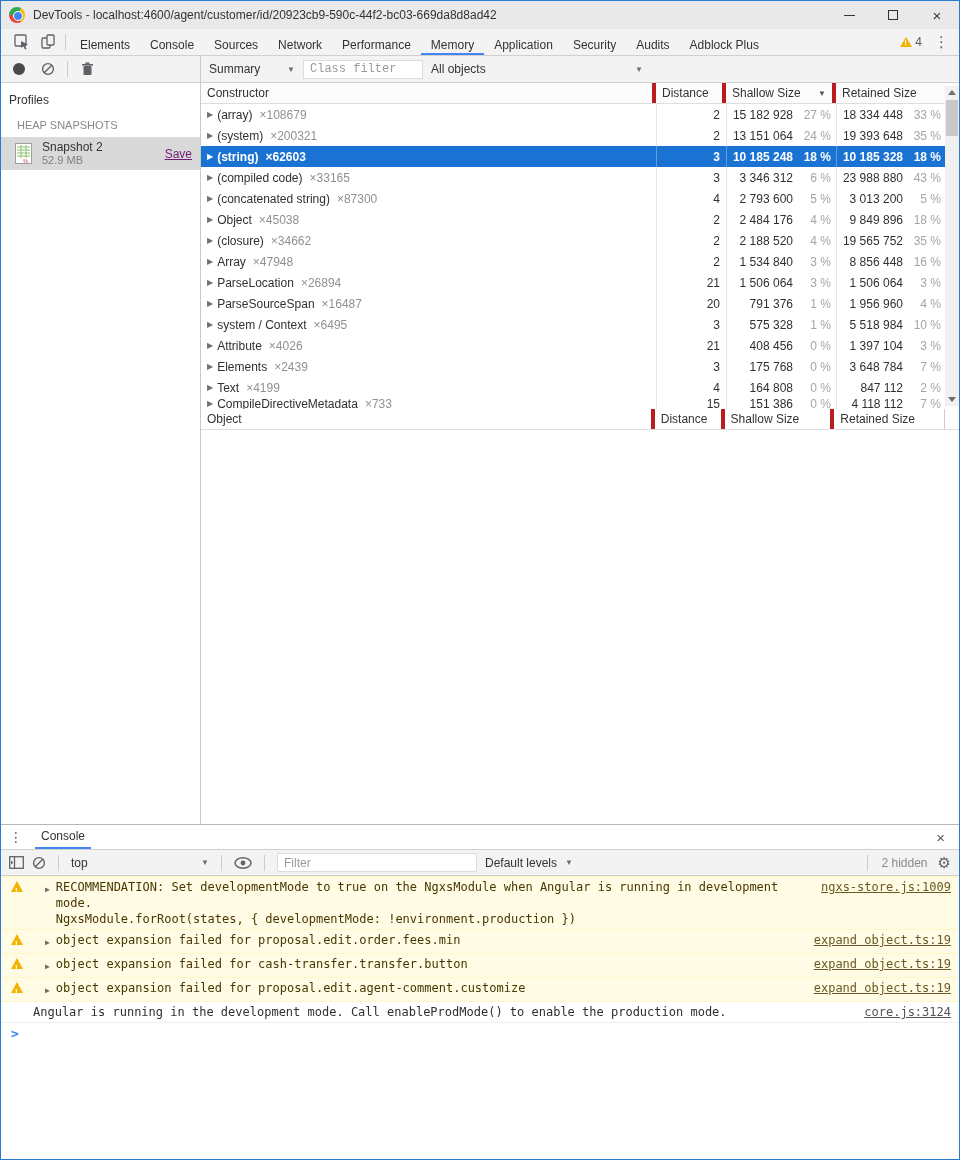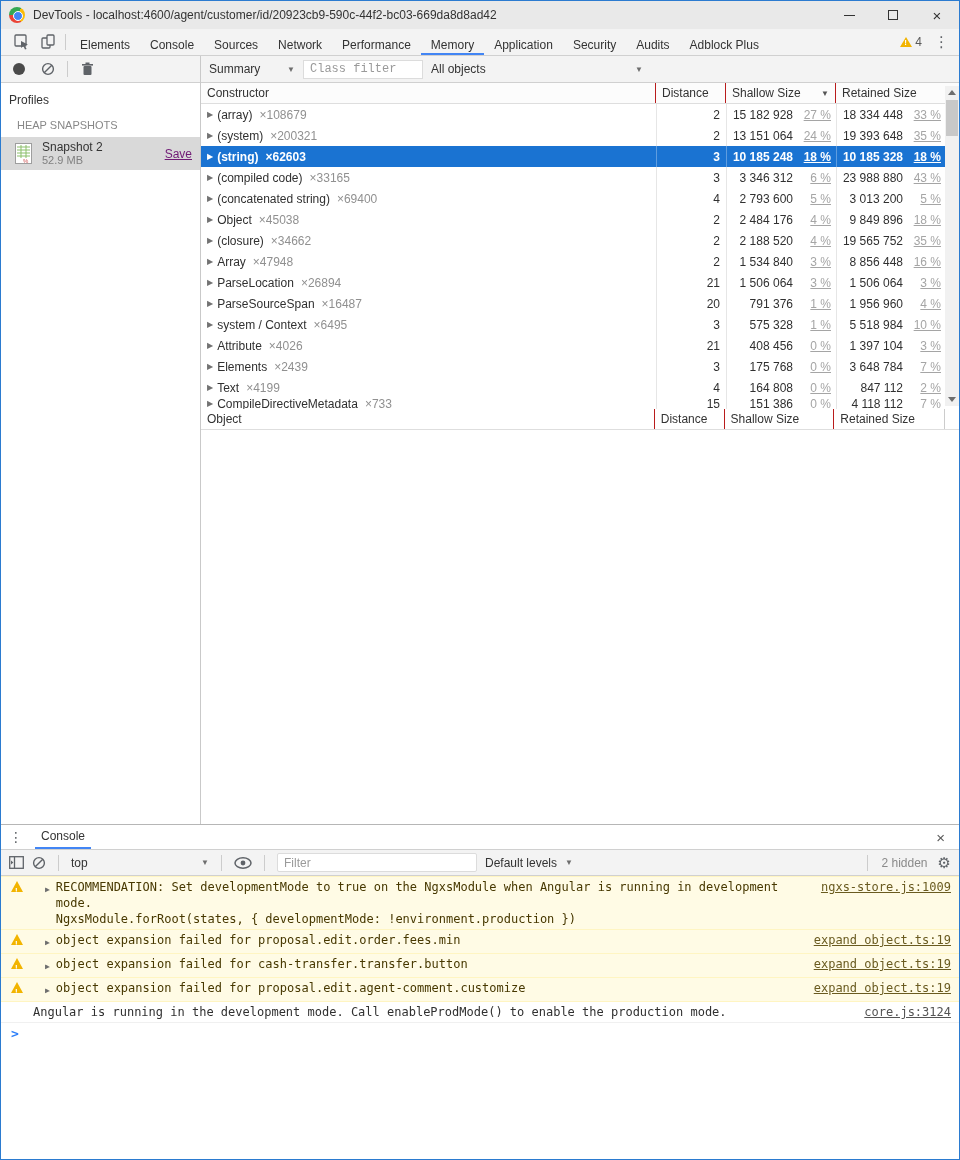--- a/index.html
+++ b/index.html
@@ -50,37 +50,37 @@
   .dd { display:flex; align-items:center; justify-content:space-between; color:#333; }
   .dd .caret { color:#6e6e6e; font-size:8px; margin-left:8px; }
   .dd-summary { width:86px; }
   .class-filter { width:120px; height:19px; background:#fff; border:1px solid #dcdcdc; padding:0 6px; font-family:Liberation Mono, monospace; font-size:12px; color:#333; }
   .class-filter::placeholder { color:#9a9a9a; }
   .dd-objects { width:212px; }
 
   
   .gridwrap { position:relative; flex-shrink:0; }
   .grid-header { display:flex; height:21px; border-bottom:1px solid #dedede; background:#fcfcfc; align-items:center; }
-  .gh-cell { height:100%; display:flex; align-items:center; padding:0 6px; color:#333; border-right:1px solid #b91c1c; }
+  .gh-cell { height:100%; display:flex; align-items:center; padding:0 6px; color:#333; border-right:4px solid #b91c1c; }
   .gh-name { width:455px; }
   .gh-dist { width:70px; }
   .gh-shallow { width:110px; justify-content:space-between; }
   .gh-retained { width:110px; border-right:none; }
   .sort-caret { font-size:8px; color:#555; }
   .grid-rows { width:745px; }
   .grid-row { display:flex; height:21px; align-items:center; }
   .grid-row.clipped { height:11px; overflow:hidden; }
   .cell { height:100%; display:flex; align-items:center; }
   .c-name { width:455px; padding-left:6px; }
   .disc { color:#727272; font-size:8px; margin-right:4px; }
   .row-count { color:#909090; margin-left:7px; }
   .c-dist { width:70px; justify-content:flex-end; padding-right:6px; border-left:1px solid #e6e6e6; }
   .c-size { width:110px; border-left:1px solid #e6e6e6; padding-right:5px; }
   .c-size .val { flex:1; text-align:right; }
-  .c-size .pct { width:38px; text-align:right; color:#a5a5a5;text-decoration:underline; }
+  .c-size .pct { width:38px; text-align:right; color:#a5a5a5; }
   .grid-row.selected { background:#1a73d2; color:#fff; font-weight:bold; }
   .grid-row.selected .disc, .grid-row.selected .row-count, .grid-row.selected .pct { color:#fff; }
   .grid-row.selected .c-dist, .grid-row.selected .c-size { border-left-color:rgba(255,255,255,0.3); }
 
   
   .vscroll { position:absolute; top:3px; right:0; width:14px; height:320px; background:#f1f1f1; display:flex; flex-direction:column; align-items:center; }
   .sb-arrow { height:13px; display:flex; align-items:center; justify-content:center; width:100%; }
   .sb-up { border-bottom:0; }
   .tri-up { width:0; height:0; border-left:4px solid transparent; border-right:4px solid transparent; border-bottom:5px solid #6e6e6e; }
   .tri-down { width:0; height:0; border-left:4px solid transparent; border-right:4px solid transparent; border-top:5px solid #6e6e6e; }
@@ -345,21 +345,21 @@
     <div class="cell c-size">
       <span class="val">23 988 880</span>
       <span class="pct">43 %</span>
     </div>
   </div>
 
   <div class="grid-row">
     <div class="cell c-name">
       <span class="disc">▶</span>
       <span class="row-name">(concatenated string)</span>
-      <span class="row-count">×69400</span>
+      <span class="row-count">×87300</span>
     </div>
     <div class="cell c-dist">4</div>
     <div class="cell c-size">
       <span class="val">2 793 600</span>
       <span class="pct">5 %</span>
     </div>
     <div class="cell c-size">
       <span class="val">3 013 200</span>
       <span class="pct">5 %</span>
     </div>

